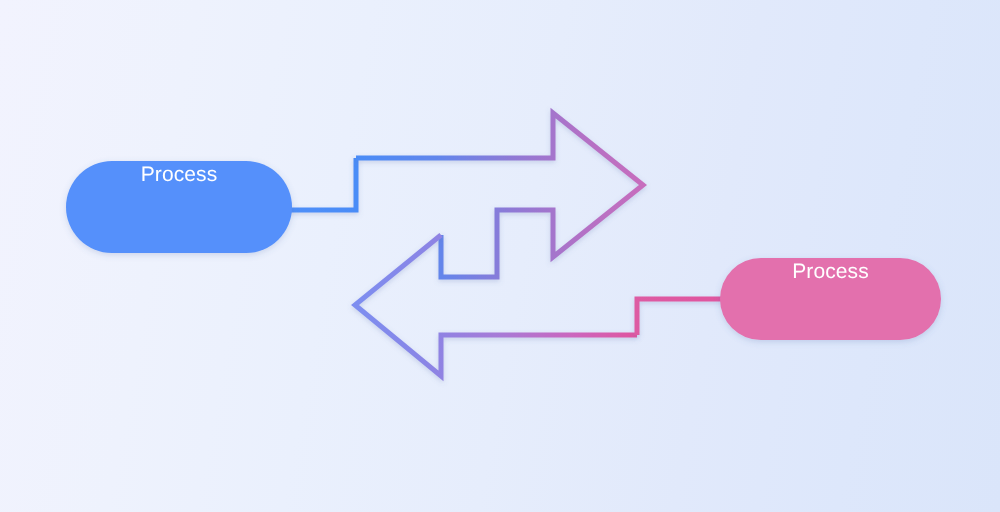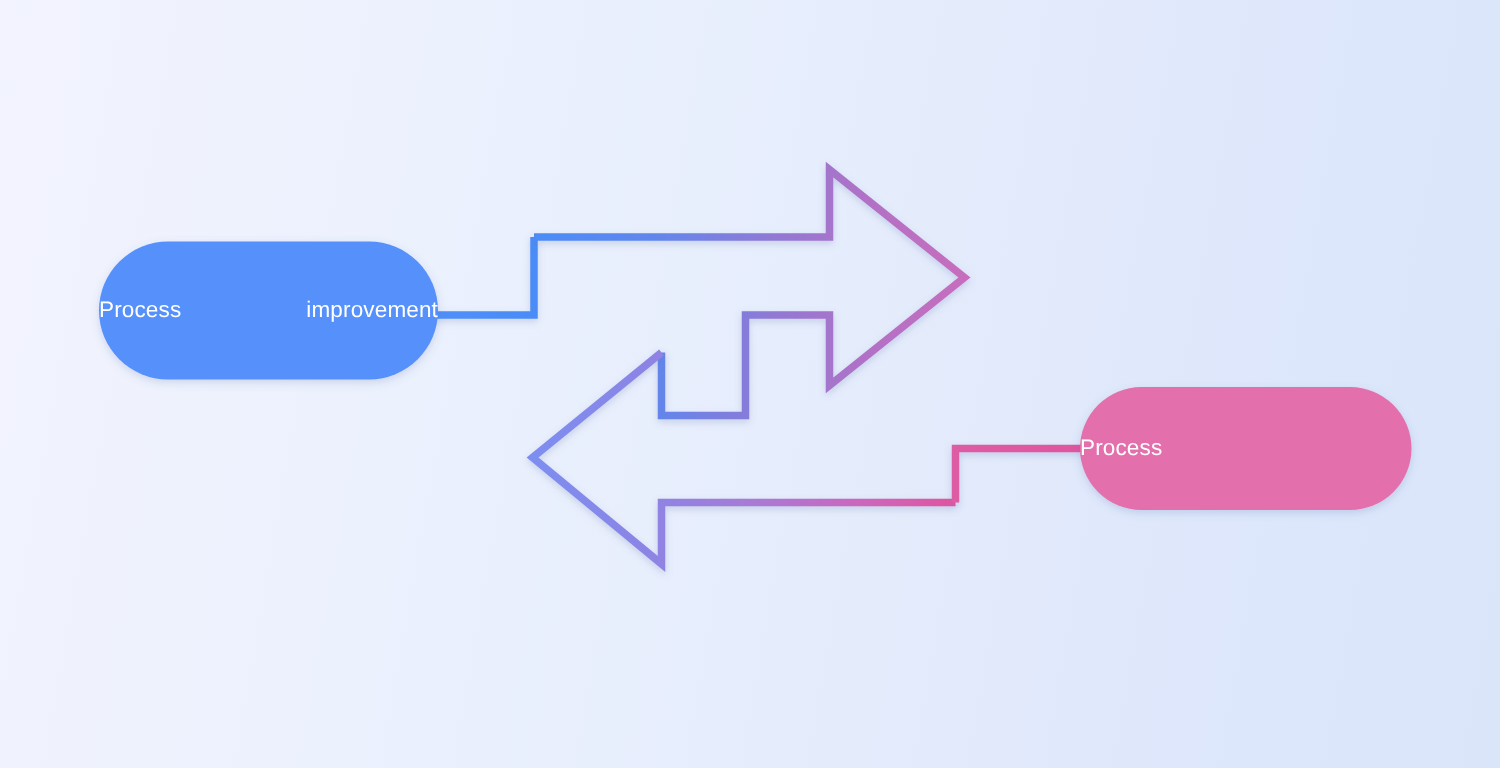--- a/index.html
+++ b/index.html
@@ -30,25 +30,26 @@
     position: absolute;
     left: 0;
     top: 0;
     width: 1000px;
     height: 512px;
     display: block;
   }
   .node-label {
     position: absolute;
     display: flex;
+    flex-direction: column;
     align-items: center;
-    justify-content: space-between;
+    justify-content: flex-start;
     text-align: center;
     color: #ffffff;
-    font-size: 15px;
+    font-size: 21px;
     line-height: 1.32;
     letter-spacing: 0.1px;
     pointer-events: none;
     text-rendering: geometricPrecision;
   }
   #label-improvement {
     left: 66px;
     top: 161px;
     width: 226px;
     height: 92px;
@@ -126,20 +127,19 @@
 
     <path d="M 637 335 L 637 299 L 726 299" fill="none" stroke="url(#grad-conn-pink)" stroke-width="5" stroke-linecap="butt" stroke-linejoin="miter" filter="url(#soft-shadow)"></path>
 
     <rect x="66" y="161" width="226" height="92" rx="46" ry="46" fill="#5590fb" filter="url(#pill-shadow)"></rect>
 
     <rect x="720" y="258" width="221" height="82" rx="41" ry="41" fill="#e370ad" filter="url(#pill-shadow)"></rect>
   </svg>
 
   <div class="node-label" id="label-improvement">
     <span>Process</span>
-    <span>improvement</span>
   </div>
 
   <div class="node-label" id="label-reengineering">
     <span>Process</span>
   </div>
 
 </div>
 
 </body></html>

